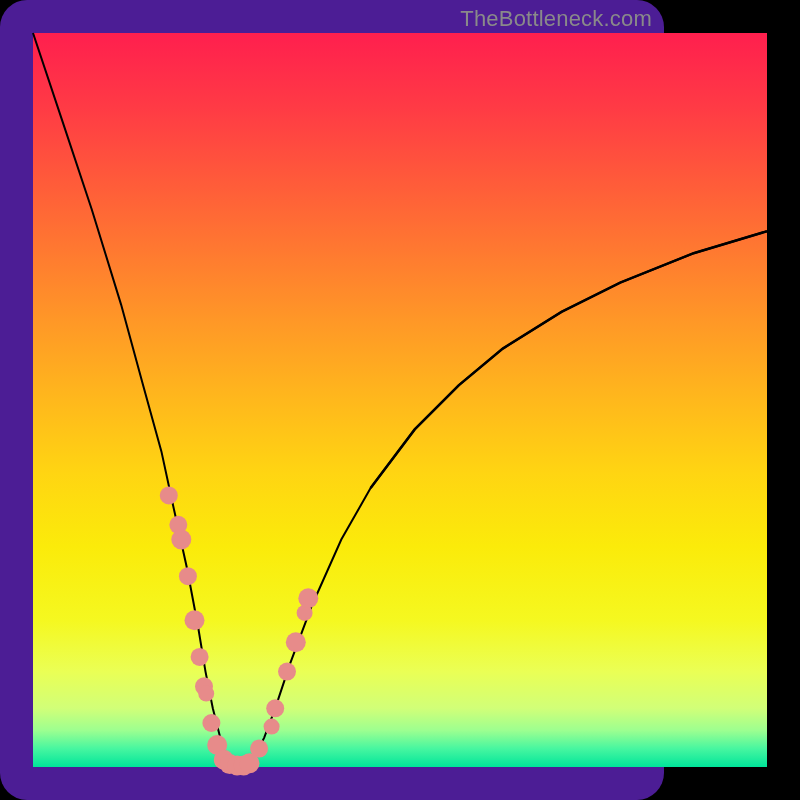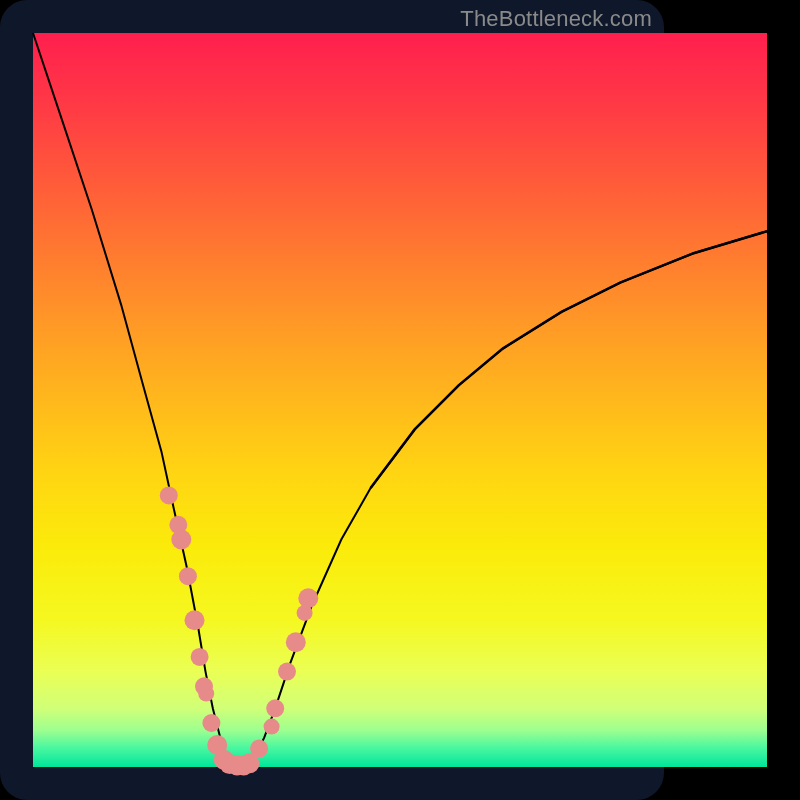--- a/index.html
+++ b/index.html
@@ -1,21 +1,21 @@
 <!DOCTYPE html>
 <html><head>
 <meta charset="utf-8">
 <style>
   * { margin: 0; padding: 0; box-sizing: border-box; }
   html, body { width: 800px; height: 800px; overflow: hidden; background: #000; }
   .frame {
     position: relative;
     width: 664px;
     height: 800px;
-    background: #0f172a;
+    background: #4c1d95;
     border-radius: 27px;
   }
   .plot-area {
     position: absolute;
     left: 33px;
     top: 33px;
     width: 734px;
     height: 734px;
     background: linear-gradient(to bottom,
       #ff1f4e 0%,

